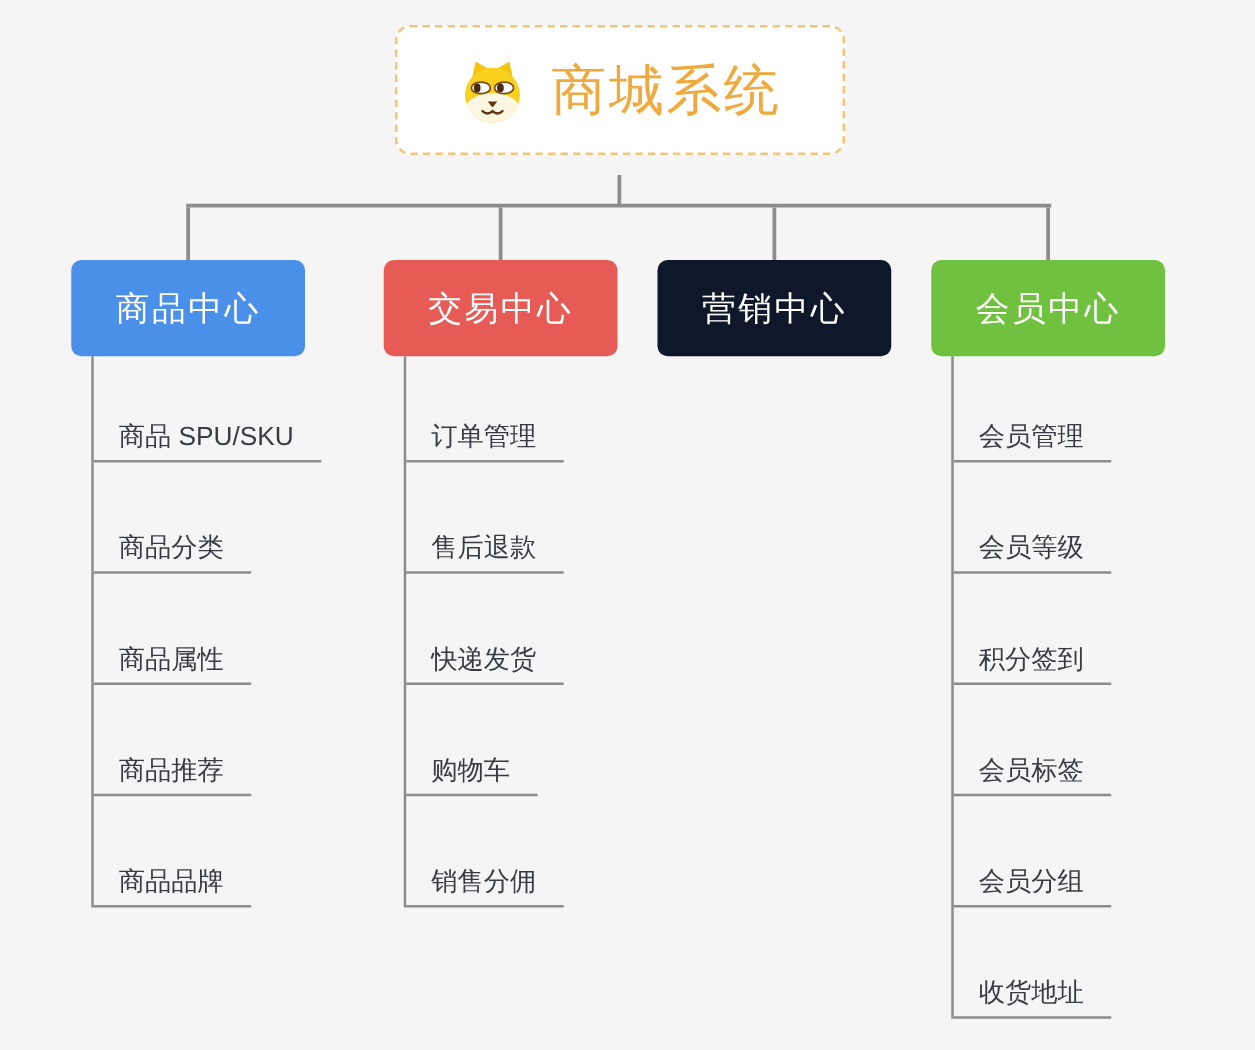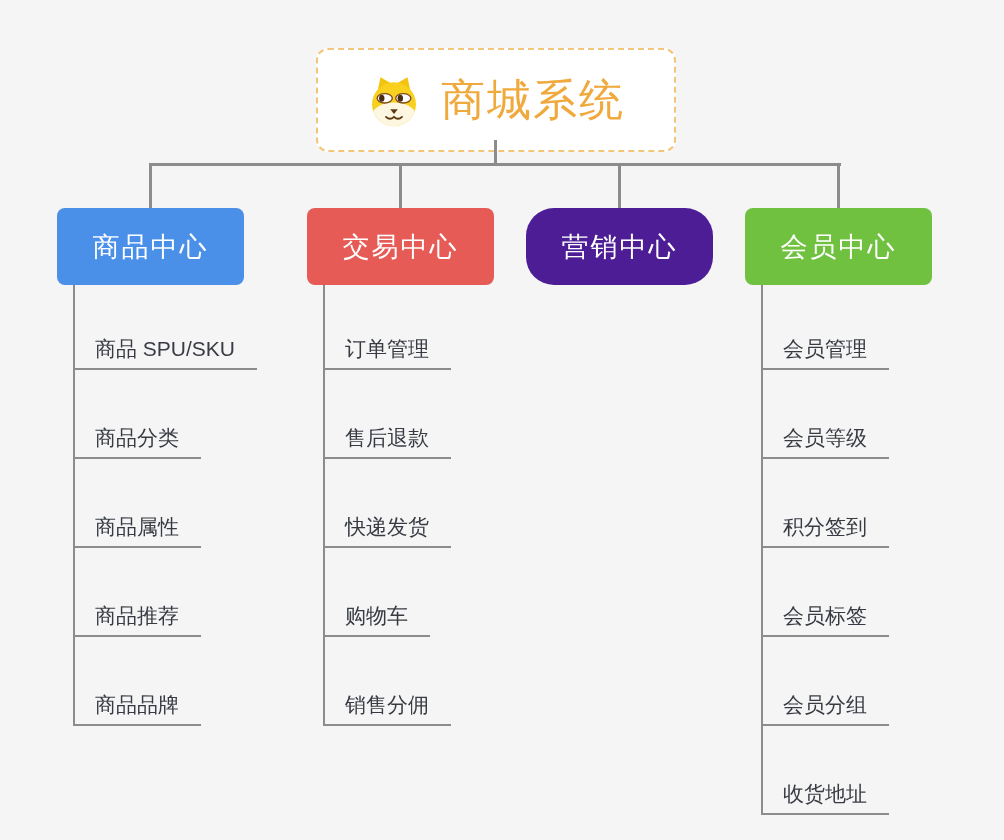--- a/index.html
+++ b/index.html
@@ -5,21 +5,21 @@
   html,body{margin:0;padding:0;}
   body{
     width:1004px;height:840px;
     font-family:"Liberation Sans","DejaVu Sans",sans-serif;
     background:#f5f5f6;
   }
   #canvas{position:relative;width:1004px;height:840px;background:#f5f5f6;overflow:hidden;}
 
   
   .root-node{
-    position:absolute;left:316px;top:48px;width:360px;height:104px;
+    position:absolute;left:316px;top:20px;width:360px;height:104px;
     background:#ffffff;border:2px dashed #f3c579;border-radius:12px;
     box-sizing:border-box;
     display:flex;align-items:center;justify-content:center;gap:20px;
   }
   .root-title{
     font-size:44px;color:var(--root-text,#f0a93d);letter-spacing:2px;white-space:nowrap;
   }
   .root-icon{width:54px;height:54px;display:block;}
 
   
@@ -104,21 +104,21 @@
     <ul class="children">
           <li class="child">订单管理</li>
           <li class="child">售后退款</li>
           <li class="child">快递发货</li>
           <li class="child">购物车</li>
           <li class="child">销售分佣</li>
         </ul>
   </div>
 
   <div class="branch-col" style="left: 526px;">
-    <div class="branch-header" style="background: #4c1d95; border-radius: 28px;">
+    <div class="branch-header" style="background: #0f172a;">
       <span class="branch-label">营销中心</span>
     </div>
   </div>
 
   <div class="branch-col" style="left: 745px;">
     <div class="branch-header" style="background: rgb(112, 193, 63); text-align: center;">
       <span class="branch-label">会员中心</span>
     </div>
     <ul class="children">
           <li class="child">会员管理</li>

